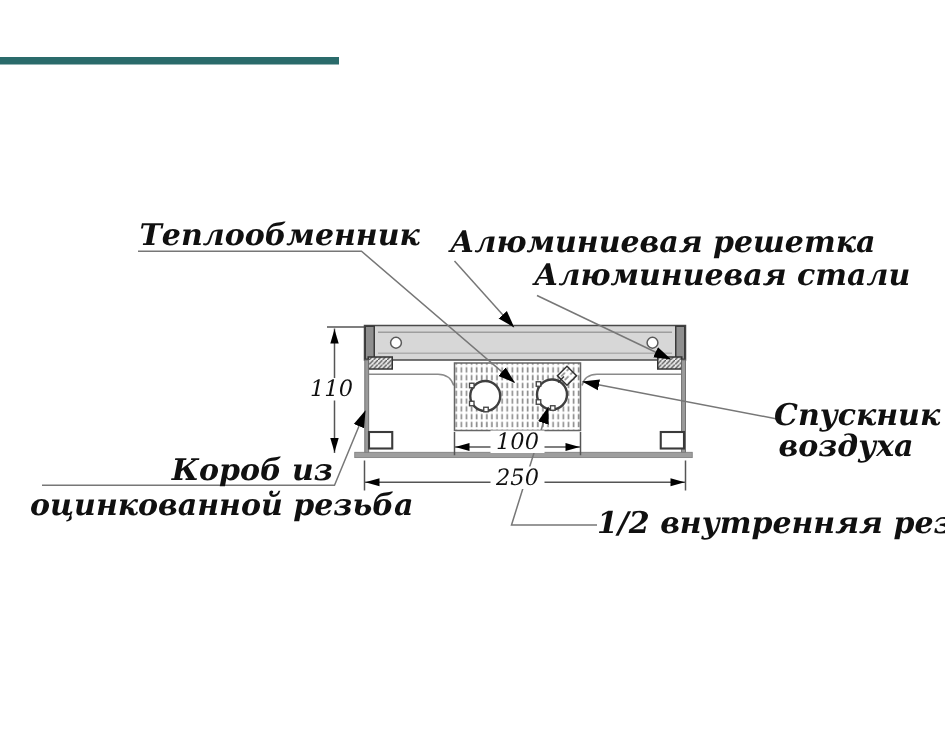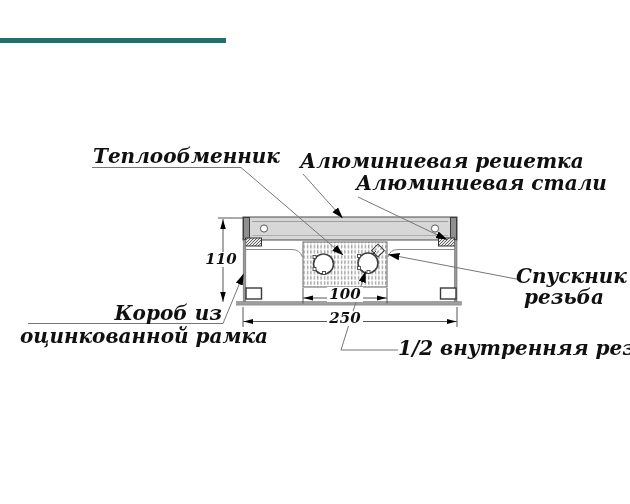--- a/index.html
+++ b/index.html
@@ -6,21 +6,21 @@
   #stage{
     position:relative;width:630px;height:420px;background:#fff;overflow:hidden;
     font-family:"DejaVu Serif","Liberation Serif",serif;
   }
   #drawing{position:absolute;left:0;top:0;}
   .lbl{
     position:absolute;font-style:italic;font-weight:bold;color:#101010;
     white-space:nowrap;font-size:20px;line-height:21px;
   }
   .dim{
-    position:absolute;font-style:italic;font-weight:bold;color:#101010;
+    position:absolute;font-style:italic;font-weight:normal;color:#101010;
     font-size:15px;line-height:15px;text-align:center;background:#fff;padding:0 1px;
   }
   .two-line{line-height:23px;}
   .align-right{text-align:right;}
   .align-center{text-align:center;}
 </style>
 </head>
 <body>
 
 <div id="stage">
@@ -121,26 +121,26 @@
   </svg>
 
   <div class="lbl" style="left:93px;top:146px;">Теплообменник</div>
 
   <div class="lbl" style="left:300px;top:151px;">Алюминиевая решетка</div>
 
   <div class="lbl" style="left:356px;top:173px;">Алюминиевая стали</div>
 
   <div class="lbl align-center" style="left:516px;top:266px;width:96px;">
     <div>Спускник</div>
-    <div>резьба</div>
+    <div>воздуха</div>
   </div>
 
   <div class="lbl align-right two-line" style="left:20px;top:302px;width:202px;">
     <div>Короб из</div>
-    <div>оцинкованной рамка</div>
+    <div>оцинкованной резьба</div>
   </div>
 
   <div class="lbl" style="left:398px;top:338px;">1/2 внутренняя резьба</div>
 
   <div class="dim" style="left:203px;top:252px;width:34px;">110</div>
 
   <div class="dim" style="left:327px;top:287px;width:34px;">100</div>
 
   <div class="dim" style="left:327px;top:311px;width:34px;">250</div>
 

